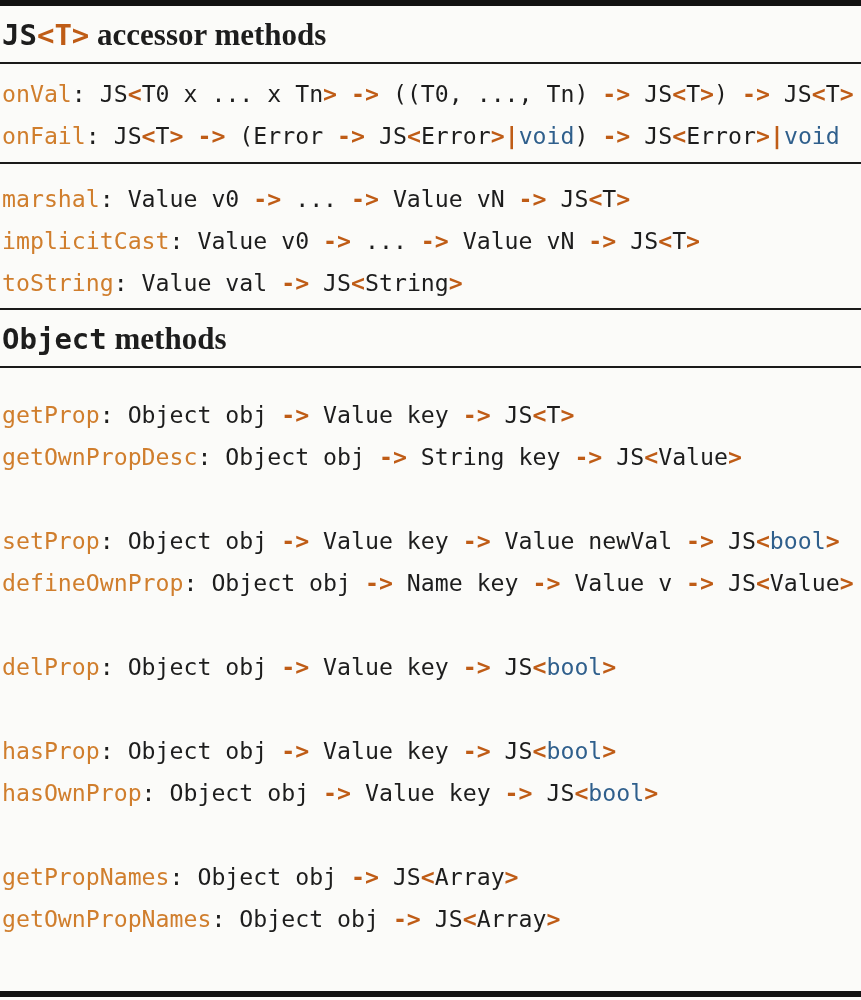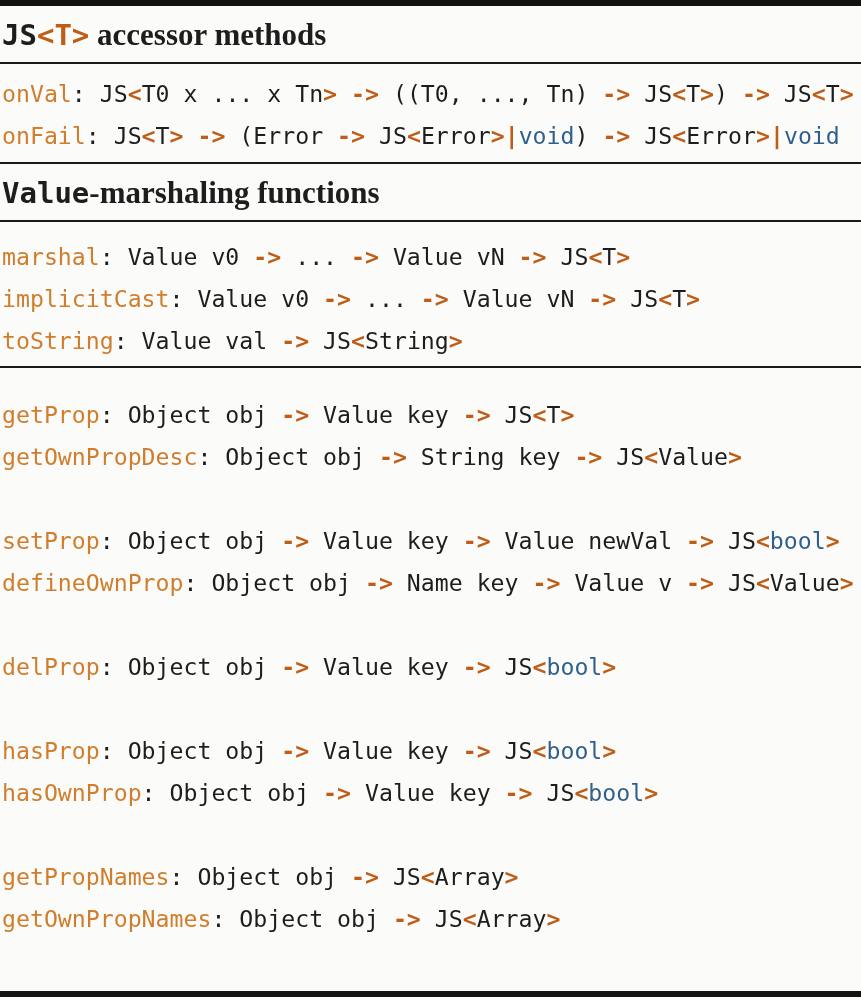--- a/index.html
+++ b/index.html
@@ -41,21 +41,21 @@
 <body>
 
 <div class="page">
   <div class="topbar"></div>
   <div id="table-root">
       <section class="section">
         <h2 class="heading"><span class="h-mono">JS</span><span class="h-mono-accent">&lt;T&gt;</span><span class="h-serif"> accessor methods</span></h2>
         <div class="rows divided"><div class="row"><span class="tk-fn">onVal</span><span class="tk-p">: JS</span><span class="tk-op">&lt;</span><span class="tk-p">T0 x ... x Tn</span><span class="tk-op">&gt;</span><span class="tk-p"> </span><span class="tk-op">-&gt;</span><span class="tk-p"> ((T0, ..., Tn) </span><span class="tk-op">-&gt;</span><span class="tk-p"> JS</span><span class="tk-op">&lt;</span><span class="tk-p">T</span><span class="tk-op">&gt;</span><span class="tk-p">) </span><span class="tk-op">-&gt;</span><span class="tk-p"> JS</span><span class="tk-op">&lt;</span><span class="tk-p">T</span><span class="tk-op">&gt;</span></div><div class="row"><span class="tk-fn">onFail</span><span class="tk-p">: JS</span><span class="tk-op">&lt;</span><span class="tk-p">T</span><span class="tk-op">&gt;</span><span class="tk-p"> </span><span class="tk-op">-&gt;</span><span class="tk-p"> (Error </span><span class="tk-op">-&gt;</span><span class="tk-p"> JS</span><span class="tk-op">&lt;</span><span class="tk-p">Error</span><span class="tk-op">&gt;</span><span class="tk-op">|</span><span class="tk-kw">void</span><span class="tk-p">) </span><span class="tk-op">-&gt;</span><span class="tk-p"> JS</span><span class="tk-op">&lt;</span><span class="tk-p">Error</span><span class="tk-op">&gt;</span><span class="tk-op">|</span><span class="tk-kw">void</span></div></div>
       </section>
       <section class="section">
-        <h2 class="heading"><span class="h-mono">Value</span><span class="h-serif">-marshaling functions</span></h2>
         <div class="rows divided"><div class="row"><span class="tk-fn">marshal</span><span class="tk-p">: Value v0 </span><span class="tk-op">-&gt;</span><span class="tk-p"> ... </span><span class="tk-op">-&gt;</span><span class="tk-p"> Value vN </span><span class="tk-op">-&gt;</span><span class="tk-p"> JS</span><span class="tk-op">&lt;</span><span class="tk-p">T</span><span class="tk-op">&gt;</span></div><div class="row"><span class="tk-fn">implicitCast</span><span class="tk-p">: Value v0 </span><span class="tk-op">-&gt;</span><span class="tk-p"> ... </span><span class="tk-op">-&gt;</span><span class="tk-p"> Value vN </span><span class="tk-op">-&gt;</span><span class="tk-p"> JS</span><span class="tk-op">&lt;</span><span class="tk-p">T</span><span class="tk-op">&gt;</span></div><div class="row"><span class="tk-fn">toString</span><span class="tk-p">: Value val </span><span class="tk-op">-&gt;</span><span class="tk-p"> JS</span><span class="tk-op">&lt;</span><span class="tk-p">String</span><span class="tk-op">&gt;</span></div></div>
       </section>
       <section class="section">
+        <h2 class="heading"><span class="h-mono">Object</span><span class="h-serif"> methods</span></h2>
         <div class="rows"><div class="row"><span class="tk-fn">getProp</span><span class="tk-p">: Object obj </span><span class="tk-op">-&gt;</span><span class="tk-p"> Value key </span><span class="tk-op">-&gt;</span><span class="tk-p"> JS</span><span class="tk-op">&lt;</span><span class="tk-p">T</span><span class="tk-op">&gt;</span></div><div class="row"><span class="tk-fn">getOwnPropDesc</span><span class="tk-p">: Object obj </span><span class="tk-op">-&gt;</span><span class="tk-p"> String key </span><span class="tk-op">-&gt;</span><span class="tk-p"> JS</span><span class="tk-op">&lt;</span><span class="tk-p">Value</span><span class="tk-op">&gt;</span></div><div class="row gap"></div><div class="row"><span class="tk-fn">setProp</span><span class="tk-p">: Object obj </span><span class="tk-op">-&gt;</span><span class="tk-p"> Value key </span><span class="tk-op">-&gt;</span><span class="tk-p"> Value newVal </span><span class="tk-op">-&gt;</span><span class="tk-p"> JS</span><span class="tk-op">&lt;</span><span class="tk-kw">bool</span><span class="tk-op">&gt;</span></div><div class="row"><span class="tk-fn">defineOwnProp</span><span class="tk-p">: Object obj </span><span class="tk-op">-&gt;</span><span class="tk-p"> Name key </span><span class="tk-op">-&gt;</span><span class="tk-p"> Value v </span><span class="tk-op">-&gt;</span><span class="tk-p"> JS</span><span class="tk-op">&lt;</span><span class="tk-p">Value</span><span class="tk-op">&gt;</span></div><div class="row gap"></div><div class="row"><span class="tk-fn">delProp</span><span class="tk-p">: Object obj </span><span class="tk-op">-&gt;</span><span class="tk-p"> Value key </span><span class="tk-op">-&gt;</span><span class="tk-p"> JS</span><span class="tk-op">&lt;</span><span class="tk-kw">bool</span><span class="tk-op">&gt;</span></div><div class="row gap"></div><div class="row"><span class="tk-fn">hasProp</span><span class="tk-p">: Object obj </span><span class="tk-op">-&gt;</span><span class="tk-p"> Value key </span><span class="tk-op">-&gt;</span><span class="tk-p"> JS</span><span class="tk-op">&lt;</span><span class="tk-kw">bool</span><span class="tk-op">&gt;</span></div><div class="row"><span class="tk-fn">hasOwnProp</span><span class="tk-p">: Object obj </span><span class="tk-op">-&gt;</span><span class="tk-p"> Value key </span><span class="tk-op">-&gt;</span><span class="tk-p"> JS</span><span class="tk-op">&lt;</span><span class="tk-kw">bool</span><span class="tk-op">&gt;</span></div><div class="row gap"></div><div class="row"><span class="tk-fn">getPropNames</span><span class="tk-p">: Object obj </span><span class="tk-op">-&gt;</span><span class="tk-p"> JS</span><span class="tk-op">&lt;</span><span class="tk-p">Array</span><span class="tk-op">&gt;</span></div><div class="row"><span class="tk-fn">getOwnPropNames</span><span class="tk-p">: Object obj </span><span class="tk-op">-&gt;</span><span class="tk-p"> JS</span><span class="tk-op">&lt;</span><span class="tk-p">Array</span><span class="tk-op">&gt;</span></div></div>
       </section>
     </div>
   <div class="bottombar"></div>
 </div>
 
 </body></html>

